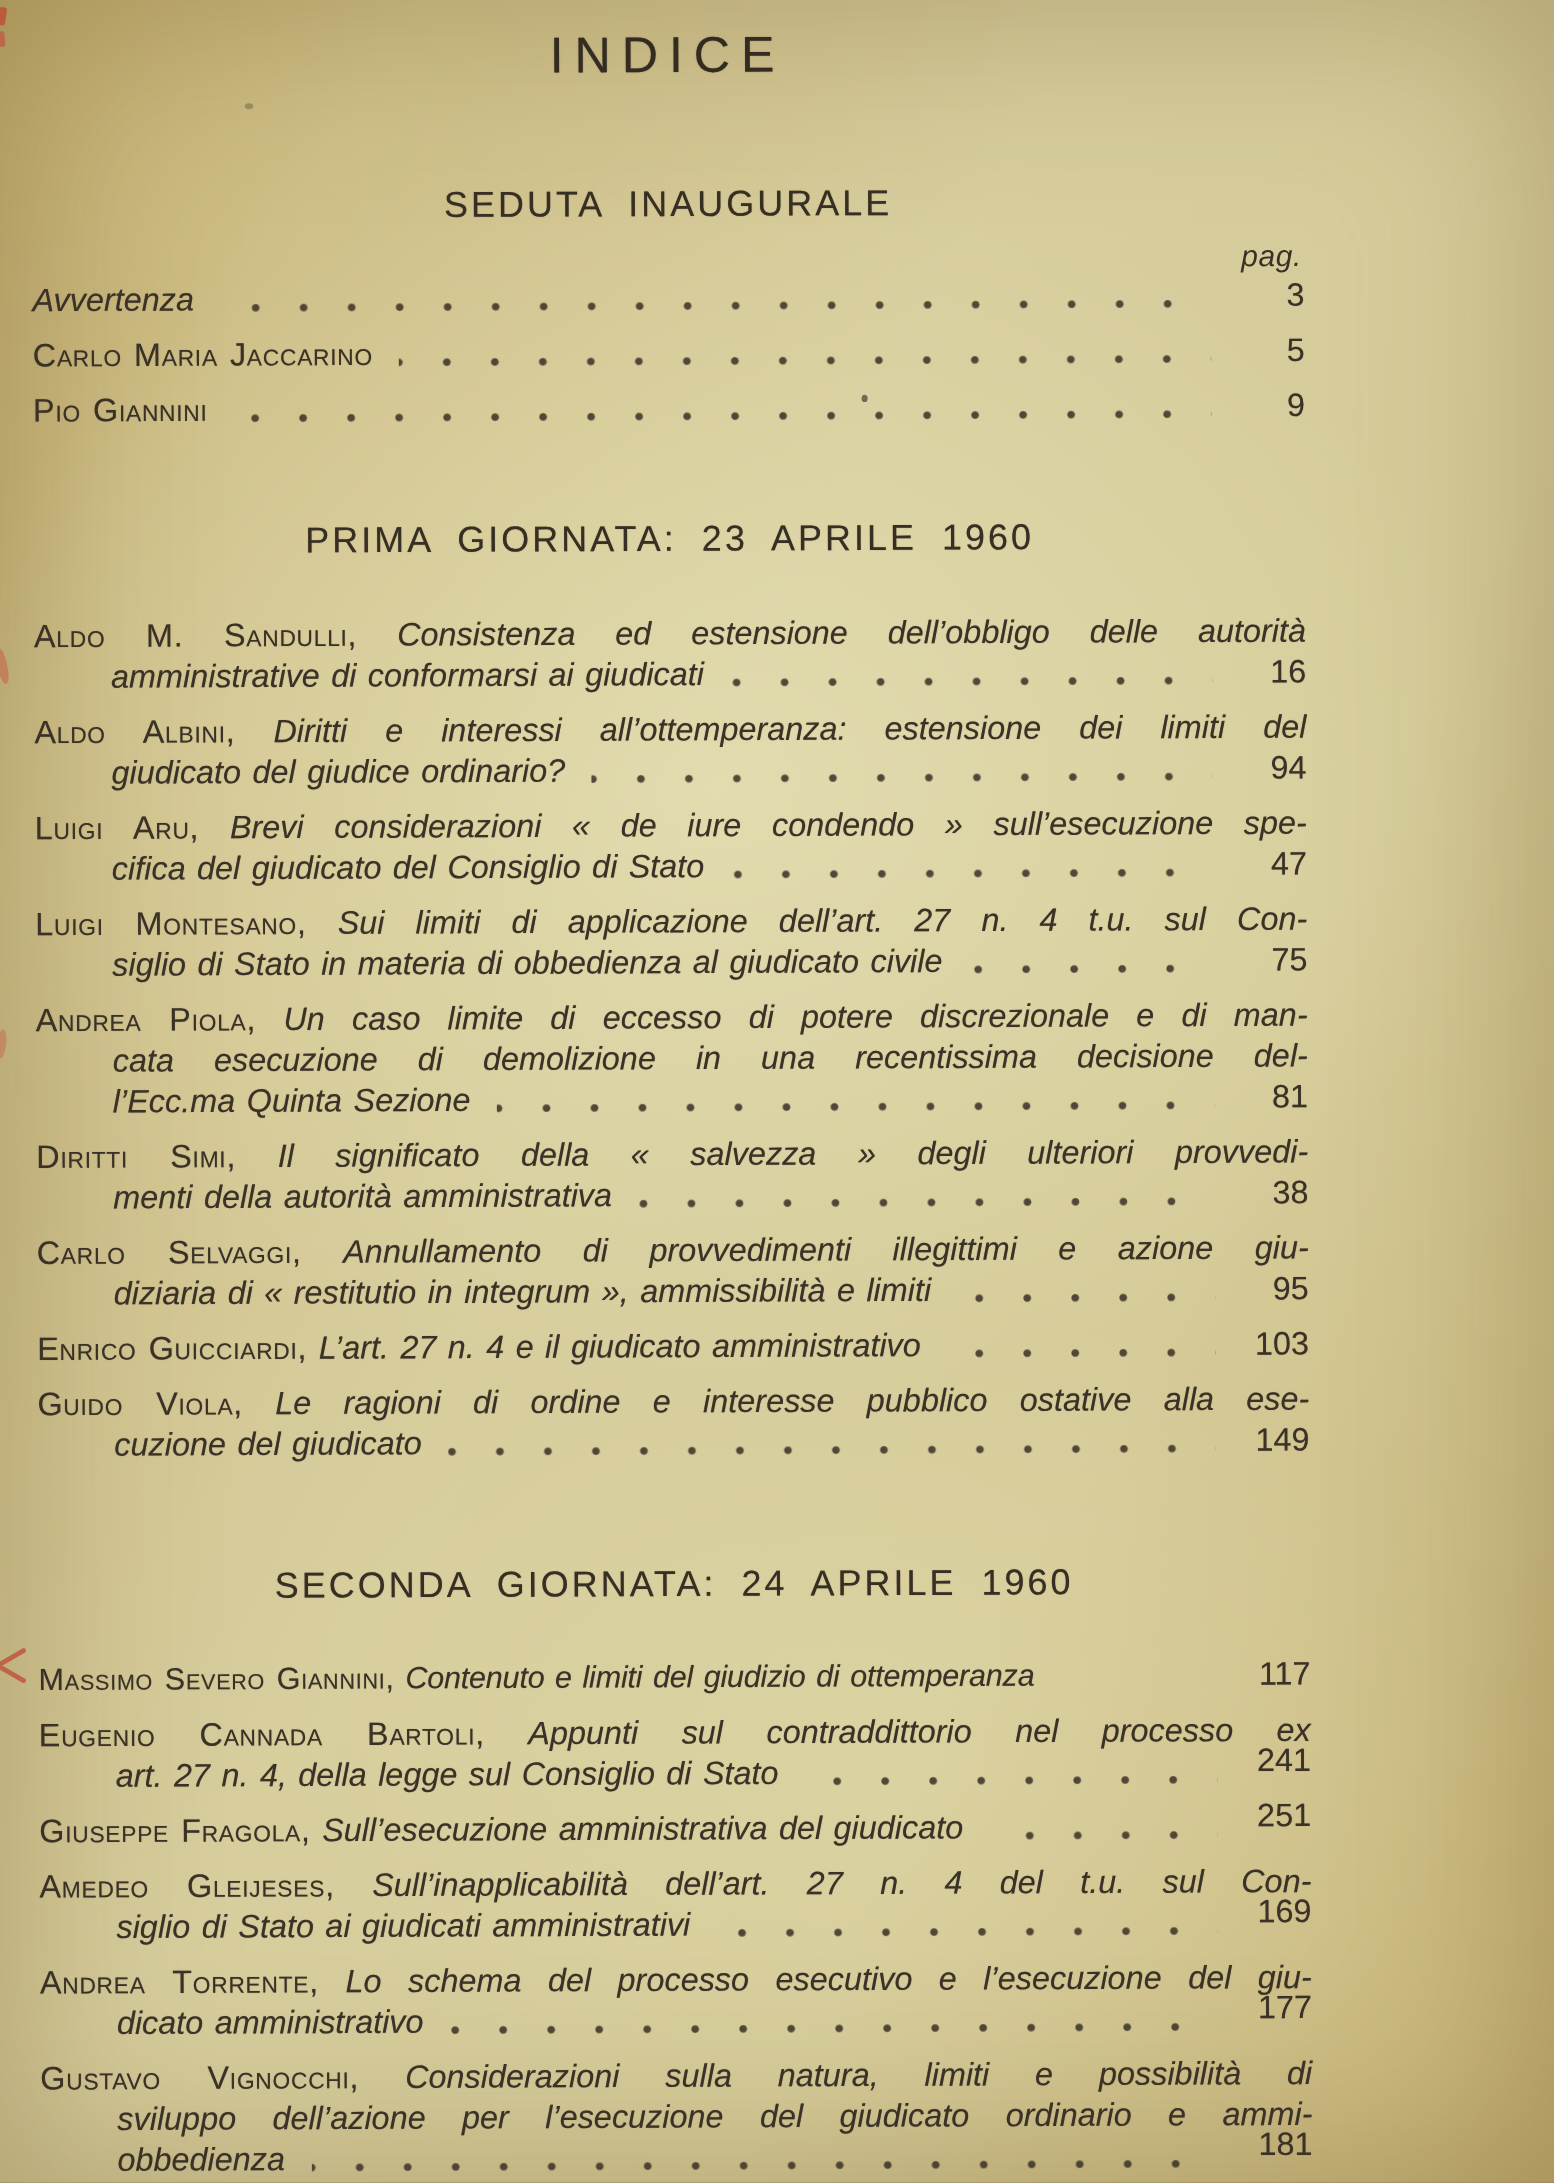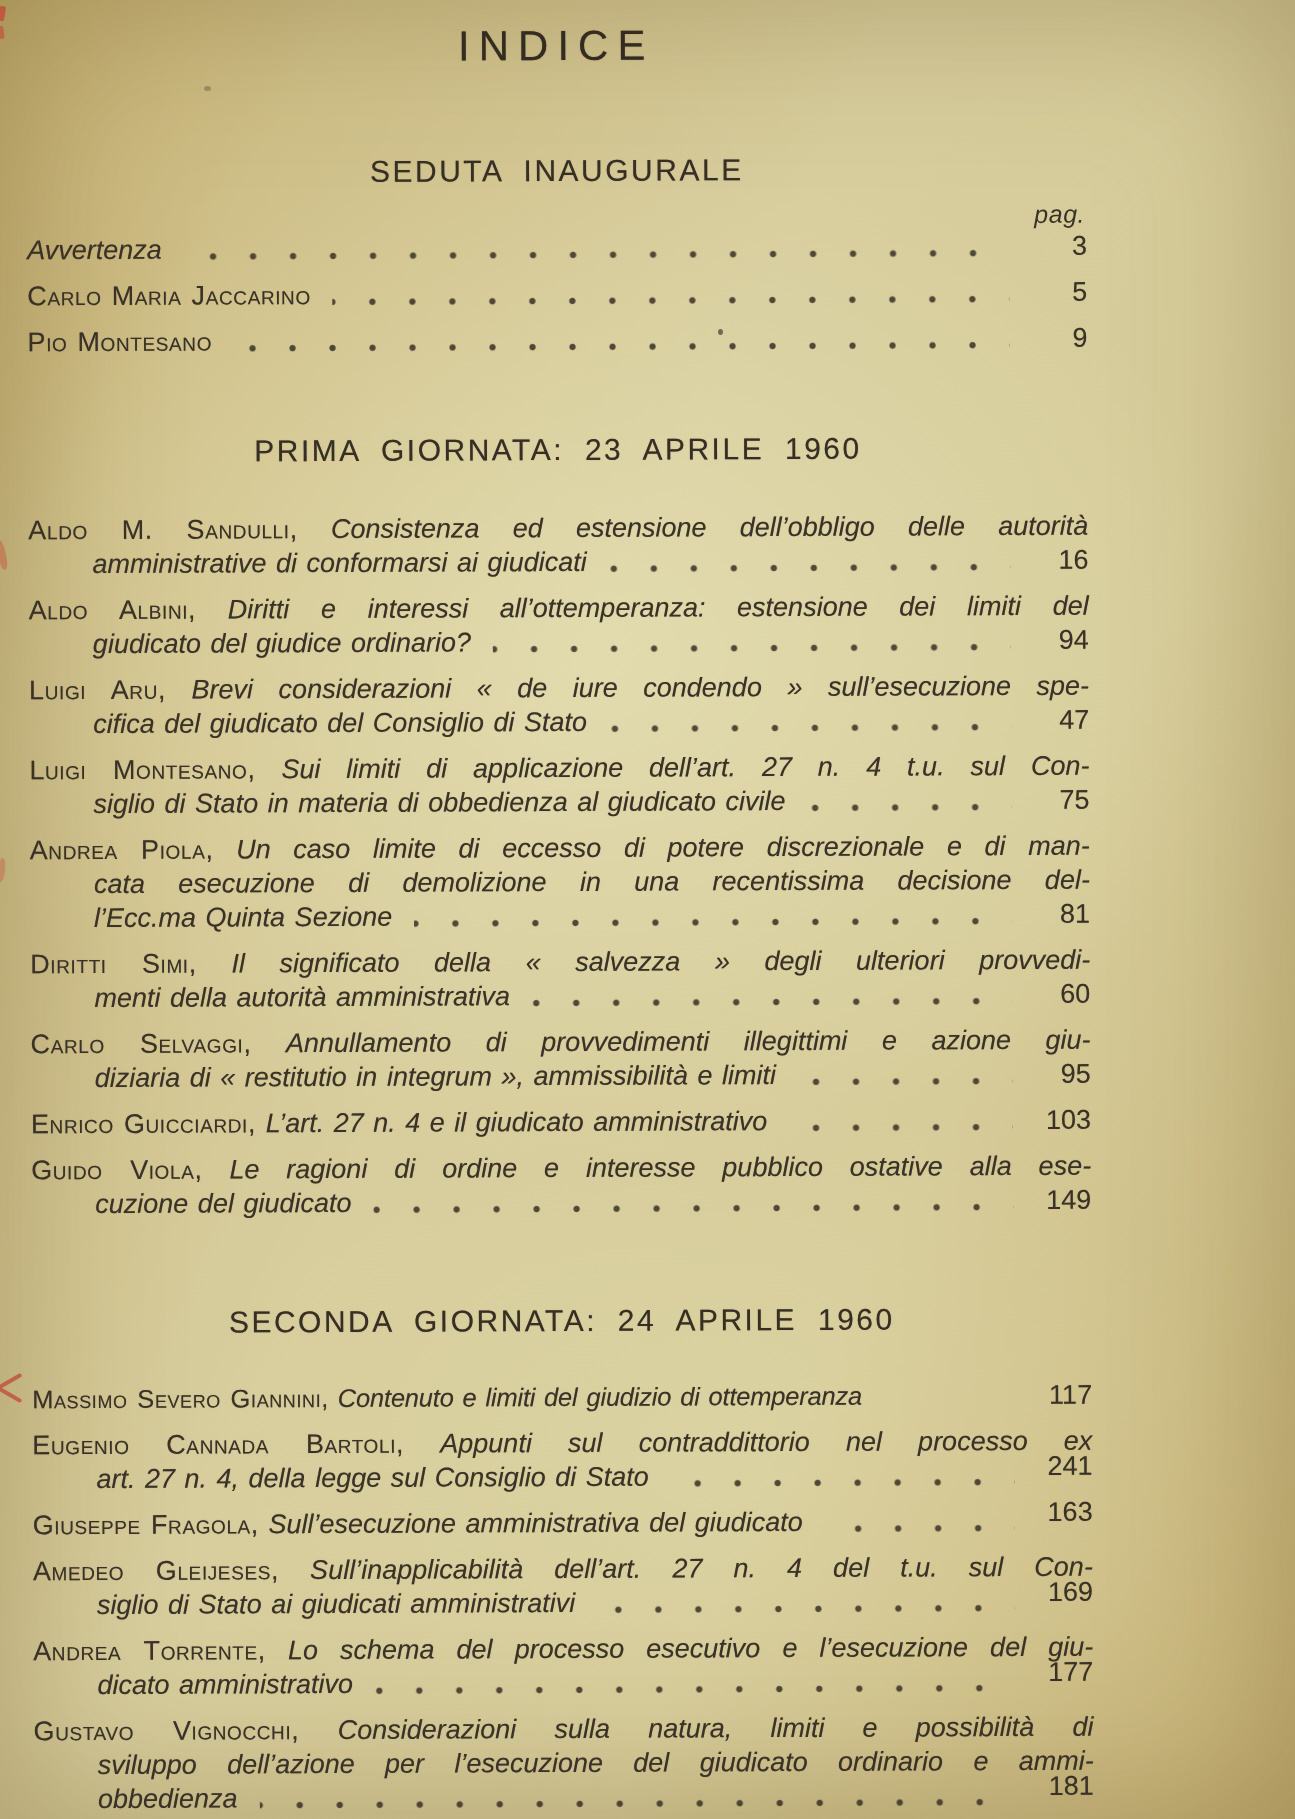--- a/index.html
+++ b/index.html
@@ -81,21 +81,21 @@
     <div class="entry">
       <div class="line lineF">
         <span class="text"><span class="author">Carlo Maria Jaccarino</span></span>
         <span class="leader"></span>
         <span class="page-num">5</span>
       </div>
     </div>
 
     <div class="entry">
       <div class="line lineF">
-        <span class="text"><span class="author">Pio Montesano</span></span>
+        <span class="text"><span class="author">Pio Giannini</span></span>
         <span class="leader"></span>
         <span class="page-num">9</span>
       </div>
     </div>
 
     <div class="h-sec prima">PRIMA GIORNATA: 23 APRILE 1960</div>
 
     <div class="entry">
       <div class="line jline">
         <span class="author">Aldo M. Sandulli,</span> <span class="title">Consistenza ed estensione dell’obbligo delle autorità</span>
@@ -154,21 +154,21 @@
       </div>
     </div>
 
     <div class="entry">
       <div class="line jline">
         <span class="author">Diritti Simi,</span> <span class="title">Il significato della « salvezza » degli ulteriori provvedi-</span>
       </div>
       <div class="line lineF cont">
         <span class="text title">menti della autorità amministrativa</span>
         <span class="leader"></span>
-        <span class="page-num">60</span>
+        <span class="page-num">38</span>
       </div>
     </div>
 
     <div class="entry">
       <div class="line jline">
         <span class="author">Carlo Selvaggi,</span> <span class="title">Annullamento di provvedimenti illegittimi e azione giu-</span>
       </div>
       <div class="line lineF cont">
         <span class="text title">diziaria di « restitutio in integrum », ammissibilità e limiti</span>
         <span class="leader"></span>
@@ -213,21 +213,21 @@
         <span class="text title">art. 27 n. 4, della legge sul Consiglio di Stato</span>
         <span class="leader"></span>
         <span class="page-num r">241</span>
       </div>
     </div>
 
     <div class="entry">
       <div class="line lineF">
         <span class="text"><span class="author">Giuseppe Fragola,</span> <span class="title">Sull’esecuzione amministrativa del giudicato</span></span>
         <span class="leader"></span>
-        <span class="page-num r">163</span>
+        <span class="page-num r">251</span>
       </div>
     </div>
 
     <div class="entry">
       <div class="line jline">
         <span class="author">Amedeo Gleijeses,</span> <span class="title">Sull’inapplicabilità dell’art. 27 n. 4 del t.u. sul Con-</span>
       </div>
       <div class="line lineF cont">
         <span class="text title">siglio di Stato ai giudicati amministrativi</span>
         <span class="leader"></span>

